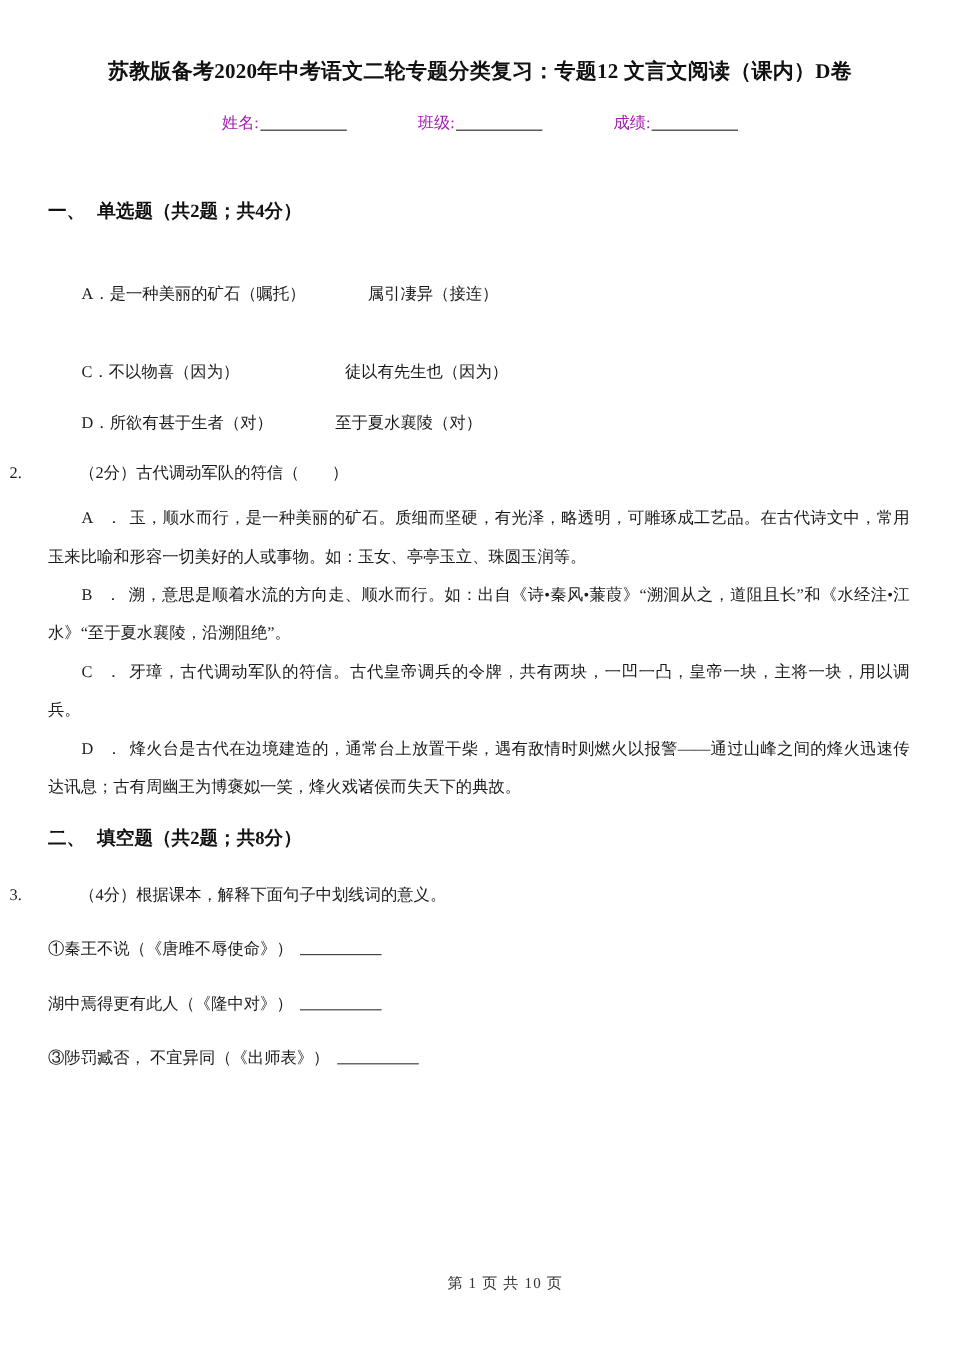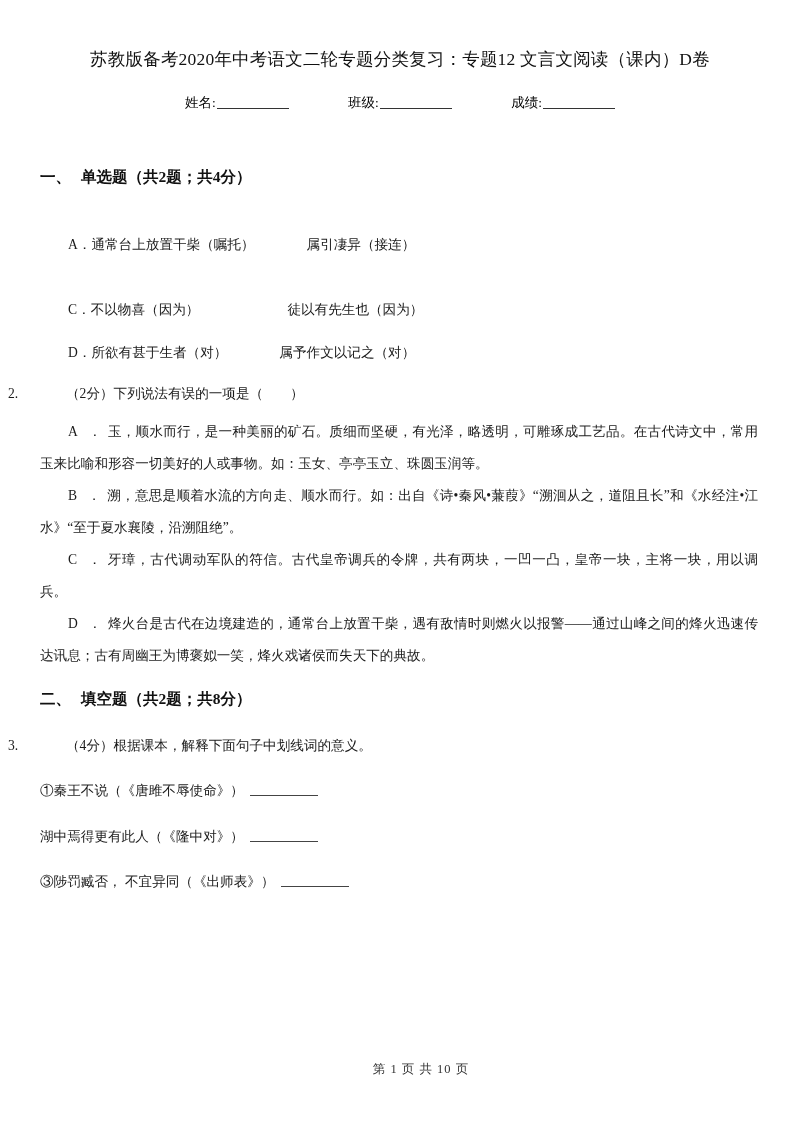--- a/index.html
+++ b/index.html
@@ -17,35 +17,35 @@
   }
   .page {
     width: 800px;
     height: 1132px;
     box-sizing: border-box;
     padding: 0;
     position: relative;
   }
   .doc-title {
     font-size: 17.5px;
-    font-weight: normal;
+    font-weight: bold;
     text-align: center;
     letter-spacing: 0.2px;
     margin: 0;
     padding: 46px 30px 0 30px;
     line-height: 1.5;
     color: #111;
     white-space: nowrap;
   }
   .info-line {
     margin: 22px 0 0 0;
     padding: 0 0 0 0;
     text-align: center;
     font-size: 13.5px;
-    color: #000000;
+    color: #a21caf;
   }
   .info-line .info-item {
     display: inline-block;
     margin: 0 28px;
     white-space: nowrap;
   }
   .info-line .blank {
     display: inline-block;
     width: 72px;
     border-bottom: 1.2px solid #333;
@@ -146,38 +146,38 @@
 
   <div style="height:54px"></div>
   <div class="section-head">
     <span class="sec-num">一、</span><span>单选题（共2题；共4分）</span>
   </div>
 
   <div style="height:24px"></div>
 
   <div style="height:22px"></div>
   <div class="q-line opt">
-    <span class="optlet">A．</span><span>通常台上放置干柴（嘱托）</span><span class="gap"></span><span>属引凄异（接连）</span>
+    <span class="optlet">A．</span><span>是一种美丽的矿石（嘱托）</span><span class="gap"></span><span>属引凄异（接连）</span>
   </div>
 
   <div style="height:22px"></div>
 
   <div style="height:22px"></div>
   <div class="q-line opt">
     <span class="optlet">C．</span><span>不以物喜（因为）</span><span class="gap" style="width:88px"></span><span>徒以有先生也（因为）</span>
   </div>
 
   <div style="height:22px"></div>
   <div class="q-line opt">
-    <span class="optlet">D．</span><span>所欲有甚于生者（对）</span><span class="gap" style="width:52px"></span><span>属予作文以记之（对）</span>
+    <span class="optlet">D．</span><span>所欲有甚于生者（对）</span><span class="gap" style="width:52px"></span><span>至于夏水襄陵（对）</span>
   </div>
 
   <div style="height:20px"></div>
   <div class="q-line q-stem">
-    <span class="qnum">2.</span><span>（2分）下列说法有误的一项是（　　）</span>
+    <span class="qnum">2.</span><span>（2分）古代调动军队的符信（　　）</span>
   </div>
 
   <div style="height:12px"></div>
   <div class="q-line opt-long">
     <span class="optlet">A</span><span class="optlead">．</span><span>玉，顺水而行，是一种美丽的矿石。质细而坚硬，有光泽，略透明，可雕琢成工艺品。在古代诗文中，常用玉来比喻和形容一切美好的人或事物。如：玉女、亭亭玉立、珠圆玉润等。</span>
   </div>
 
   <div class="q-line opt-long">
     <span class="optlet">B</span><span class="optlead">．</span><span>溯，意思是顺着水流的方向走、顺水而行。如：出自《诗•秦风•蒹葭》“溯洄从之，道阻且长”和《水经注•江水》“至于夏水襄陵，沿溯阻绝”。</span>
   </div>

